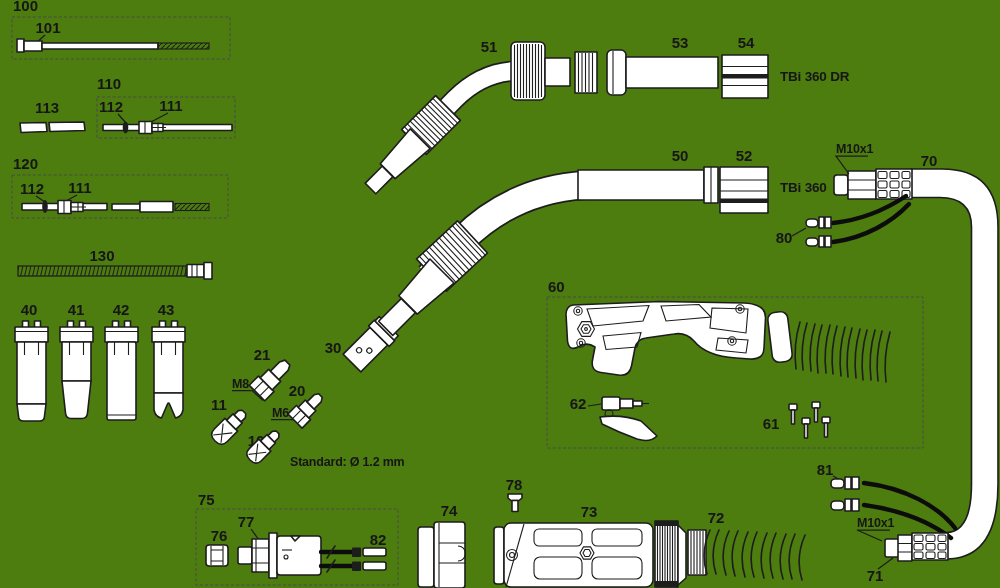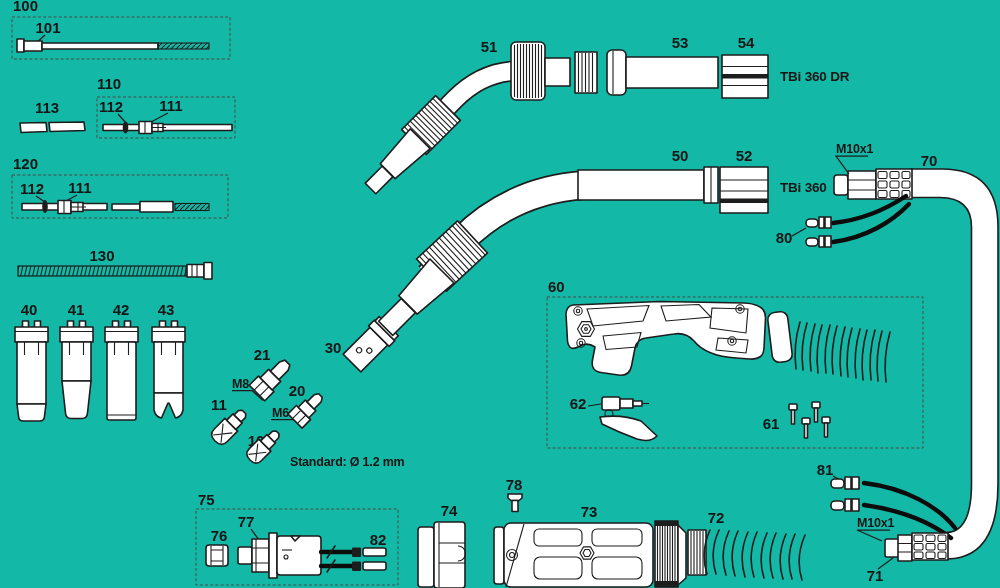--- a/index.html
+++ b/index.html
@@ -1,16 +1,16 @@
 <!DOCTYPE html>
 <html><head>
 <meta charset="utf-8">
 <style>
   html,body{margin:0;padding:0;background:#fff;}
-  .stage{position:relative;width:1000px;height:588px;background:#14b8a6;overflow:hidden;}
+  .stage{position:relative;width:1000px;height:588px;background:#4d7c0f;overflow:hidden;}
   svg{display:block;}
   text{font-family:"Liberation Sans","DejaVu Sans",sans-serif;font-weight:700;fill:#161616;}
   .t15{font-size:15px;}
   .t13{font-size:12.5px;letter-spacing:-0.2px;}
   .t14{font-size:13.5px;letter-spacing:-0.2px;}
   .tm{text-anchor:middle;}
   .ln{fill:none;stroke:#1d1d1d;stroke-width:1.6;stroke-linejoin:round;stroke-linecap:round;}
   .fw{fill:#fff;stroke:#1d1d1d;stroke-width:1.6;stroke-linejoin:round;}
   .thin{fill:none;stroke:#1d1d1d;stroke-width:1.1;}
   .dk{fill:#1d1d1d;stroke:none;}

